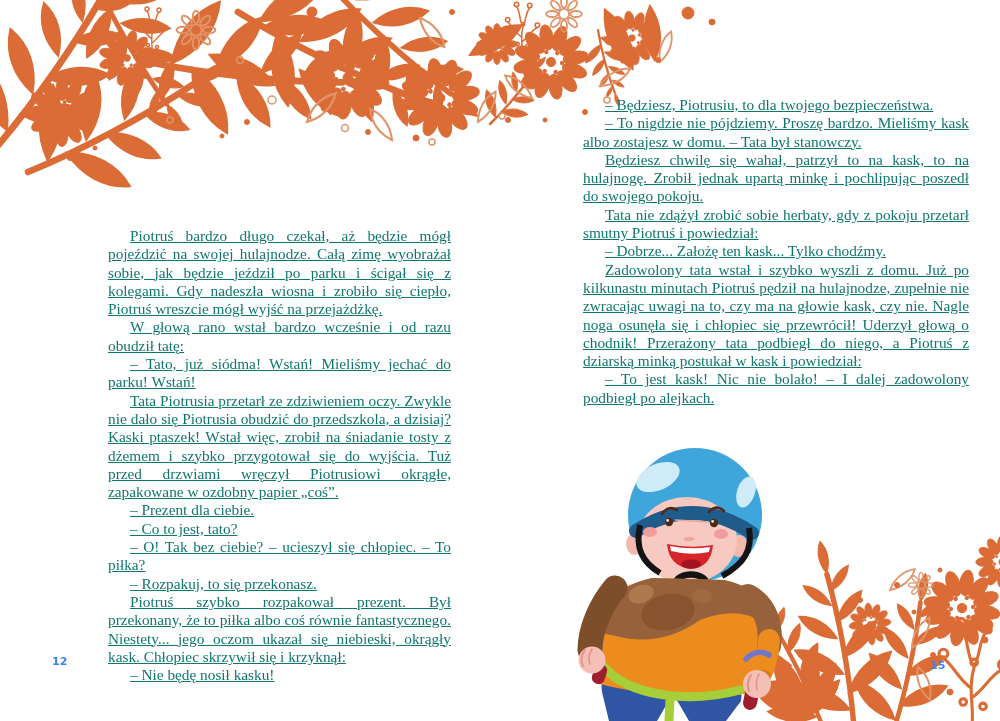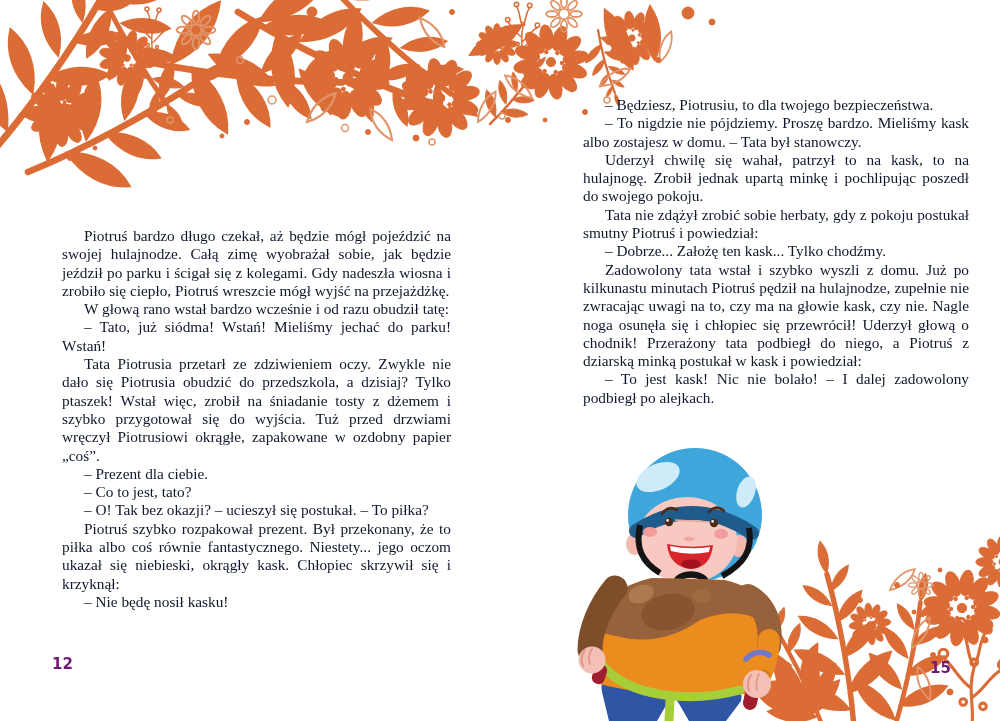--- a/index.html
+++ b/index.html
@@ -10,29 +10,29 @@
   }
   .decor-svg, .boy-svg { position:absolute; pointer-events:none; }
   .decor-svg { left:0; top:0; }
   .boy-svg { left:558px; top:440px; }
 
   .leftcol { position:absolute; left:62px; top:190px; width:389px; z-index:2; }
   .title {
     margin:0; font-family:"DejaVu Sans", sans-serif; font-weight:700;
     font-size:43px; line-height:56px; color:#2E9CD3; letter-spacing:0;
   }
-  .story-text { margin-top:37px; }
+  .story-text { margin-top:37px;margin-left:46px; }
   .rightcol { position:absolute; left:583px; top:96px; width:386px; z-index:2; }
   .story-text p, .rightcol p {
     margin:0; text-indent:22px; font-size:15.3px; line-height:18.3px;
-    color:#0f172a; text-align:justify; hyphens:auto;
+    color:#0f766e; text-align:justify; hyphens:auto;text-decoration:underline;
   }
   .pagenum {
     position:absolute; z-index:3; font-family:"DejaVu Sans", sans-serif;
-    font-weight:700; font-size:15px; color:#701a75;
+    font-weight:700; font-size:11px; color:#3b82f6;
   }
   .pagenum.pn-left  { left:52px;  top:655px; }
   .pagenum.pn-right { left:930px; top:659px; }
 
   .ol { fill:none; stroke:#E19468; stroke-width:1.5px; }
   .oc { fill:none; stroke:#E19468; stroke-width:1.5px; }
 </style>
 </head>
 <body>
 
@@ -195,45 +195,46 @@
 
   <div class="leftcol">
     <div class="story-text">
 
         <p>Piotruś bardzo długo czekał, aż będzie mógł pojeździć na swojej hulajnodze. Całą zimę wyobrażał sobie, jak będzie jeździł po parku i ścigał się z kolegami. Gdy nadeszła wiosna i zrobiło się ciepło, Piotruś wreszcie mógł wyjść na przejażdżkę.</p>
 
         <p>W głową rano wstał bardzo wcześnie i od razu obudził tatę:</p>
 
         <p>– Tato, już siódma! Wstań! Mieliśmy jechać do parku! Wstań!</p>
 
-        <p>Tata Piotrusia przetarł ze zdziwieniem oczy. Zwykle nie dało się Piotrusia obudzić do przedszkola, a dzisiaj? Tylko ptaszek! Wstał więc, zrobił na śniadanie tosty z dżemem i szybko przygotował się do wyjścia. Tuż przed drzwiami wręczył Piotrusiowi okrągłe, zapakowane w ozdobny papier „coś”.</p>
+        <p>Tata Piotrusia przetarł ze zdziwieniem oczy. Zwykle nie dało się Piotrusia obudzić do przedszkola, a dzisiaj? Kaski ptaszek! Wstał więc, zrobił na śniadanie tosty z dżemem i szybko przygotował się do wyjścia. Tuż przed drzwiami wręczył Piotrusiowi okrągłe, zapakowane w ozdobny papier „coś”.</p>
 
         <p>– Prezent dla ciebie.</p>
 
         <p>– Co to jest, tato?</p>
 
-        <p>– O! Tak bez okazji? – ucieszył się postukał. – To piłka?</p>
-
+        <p>– O! Tak bez ciebie? – ucieszył się chłopiec. – To piłka?</p>
+
+        <p>– Rozpakuj, to się przekonasz.</p>
 
         <p>Piotruś szybko rozpakował prezent. Był przekonany, że to piłka albo coś równie fantastycznego. Niestety... jego oczom ukazał się niebieski, okrągły kask. Chłopiec skrzywił się i krzyknął:</p>
 
         <p>– Nie będę nosił kasku!</p>
       </div>
   </div>
 
   <div class="rightcol">
 
       <p>– Będziesz, Piotrusiu, to dla twojego bezpieczeństwa.</p>
 
 
       <p>– To nigdzie nie pójdziemy. Proszę bardzo. Mieliśmy kask albo zostajesz w domu. – Tata był stanowczy.</p>
 
-      <p>Uderzył chwilę się wahał, patrzył to na kask, to na hulajnogę. Zrobił jednak upartą minkę i pochlipując poszedł do swojego pokoju.</p>
-
-      <p>Tata nie zdążył zrobić sobie herbaty, gdy z pokoju postukał smutny Piotruś i powiedział:</p>
+      <p>Będziesz chwilę się wahał, patrzył to na kask, to na hulajnogę. Zrobił jednak upartą minkę i pochlipując poszedł do swojego pokoju.</p>
+
+      <p>Tata nie zdążył zrobić sobie herbaty, gdy z pokoju przetarł smutny Piotruś i powiedział:</p>
 
       <p>– Dobrze... Założę ten kask... Tylko chodźmy.</p>
 
       <p>Zadowolony tata wstał i szybko wyszli z domu. Już po kilkunastu minutach Piotruś pędził na hulajnodze, zupełnie nie zwracając uwagi na to, czy ma na głowie kask, czy nie. Nagle noga osunęła się i chłopiec się przewrócił! Uderzył głową o chodnik! Przerażony tata podbiegł do niego, a Piotruś z dziarską minką postukał w kask i powiedział:</p>
 
       <p>– To jest kask! Nic nie bolało! – I dalej zadowolony podbiegł po alejkach.</p>
     </div>
 
   <svg class="boy-svg" width="282" height="281" viewBox="558 440 282 281" aria-hidden="true">
 

